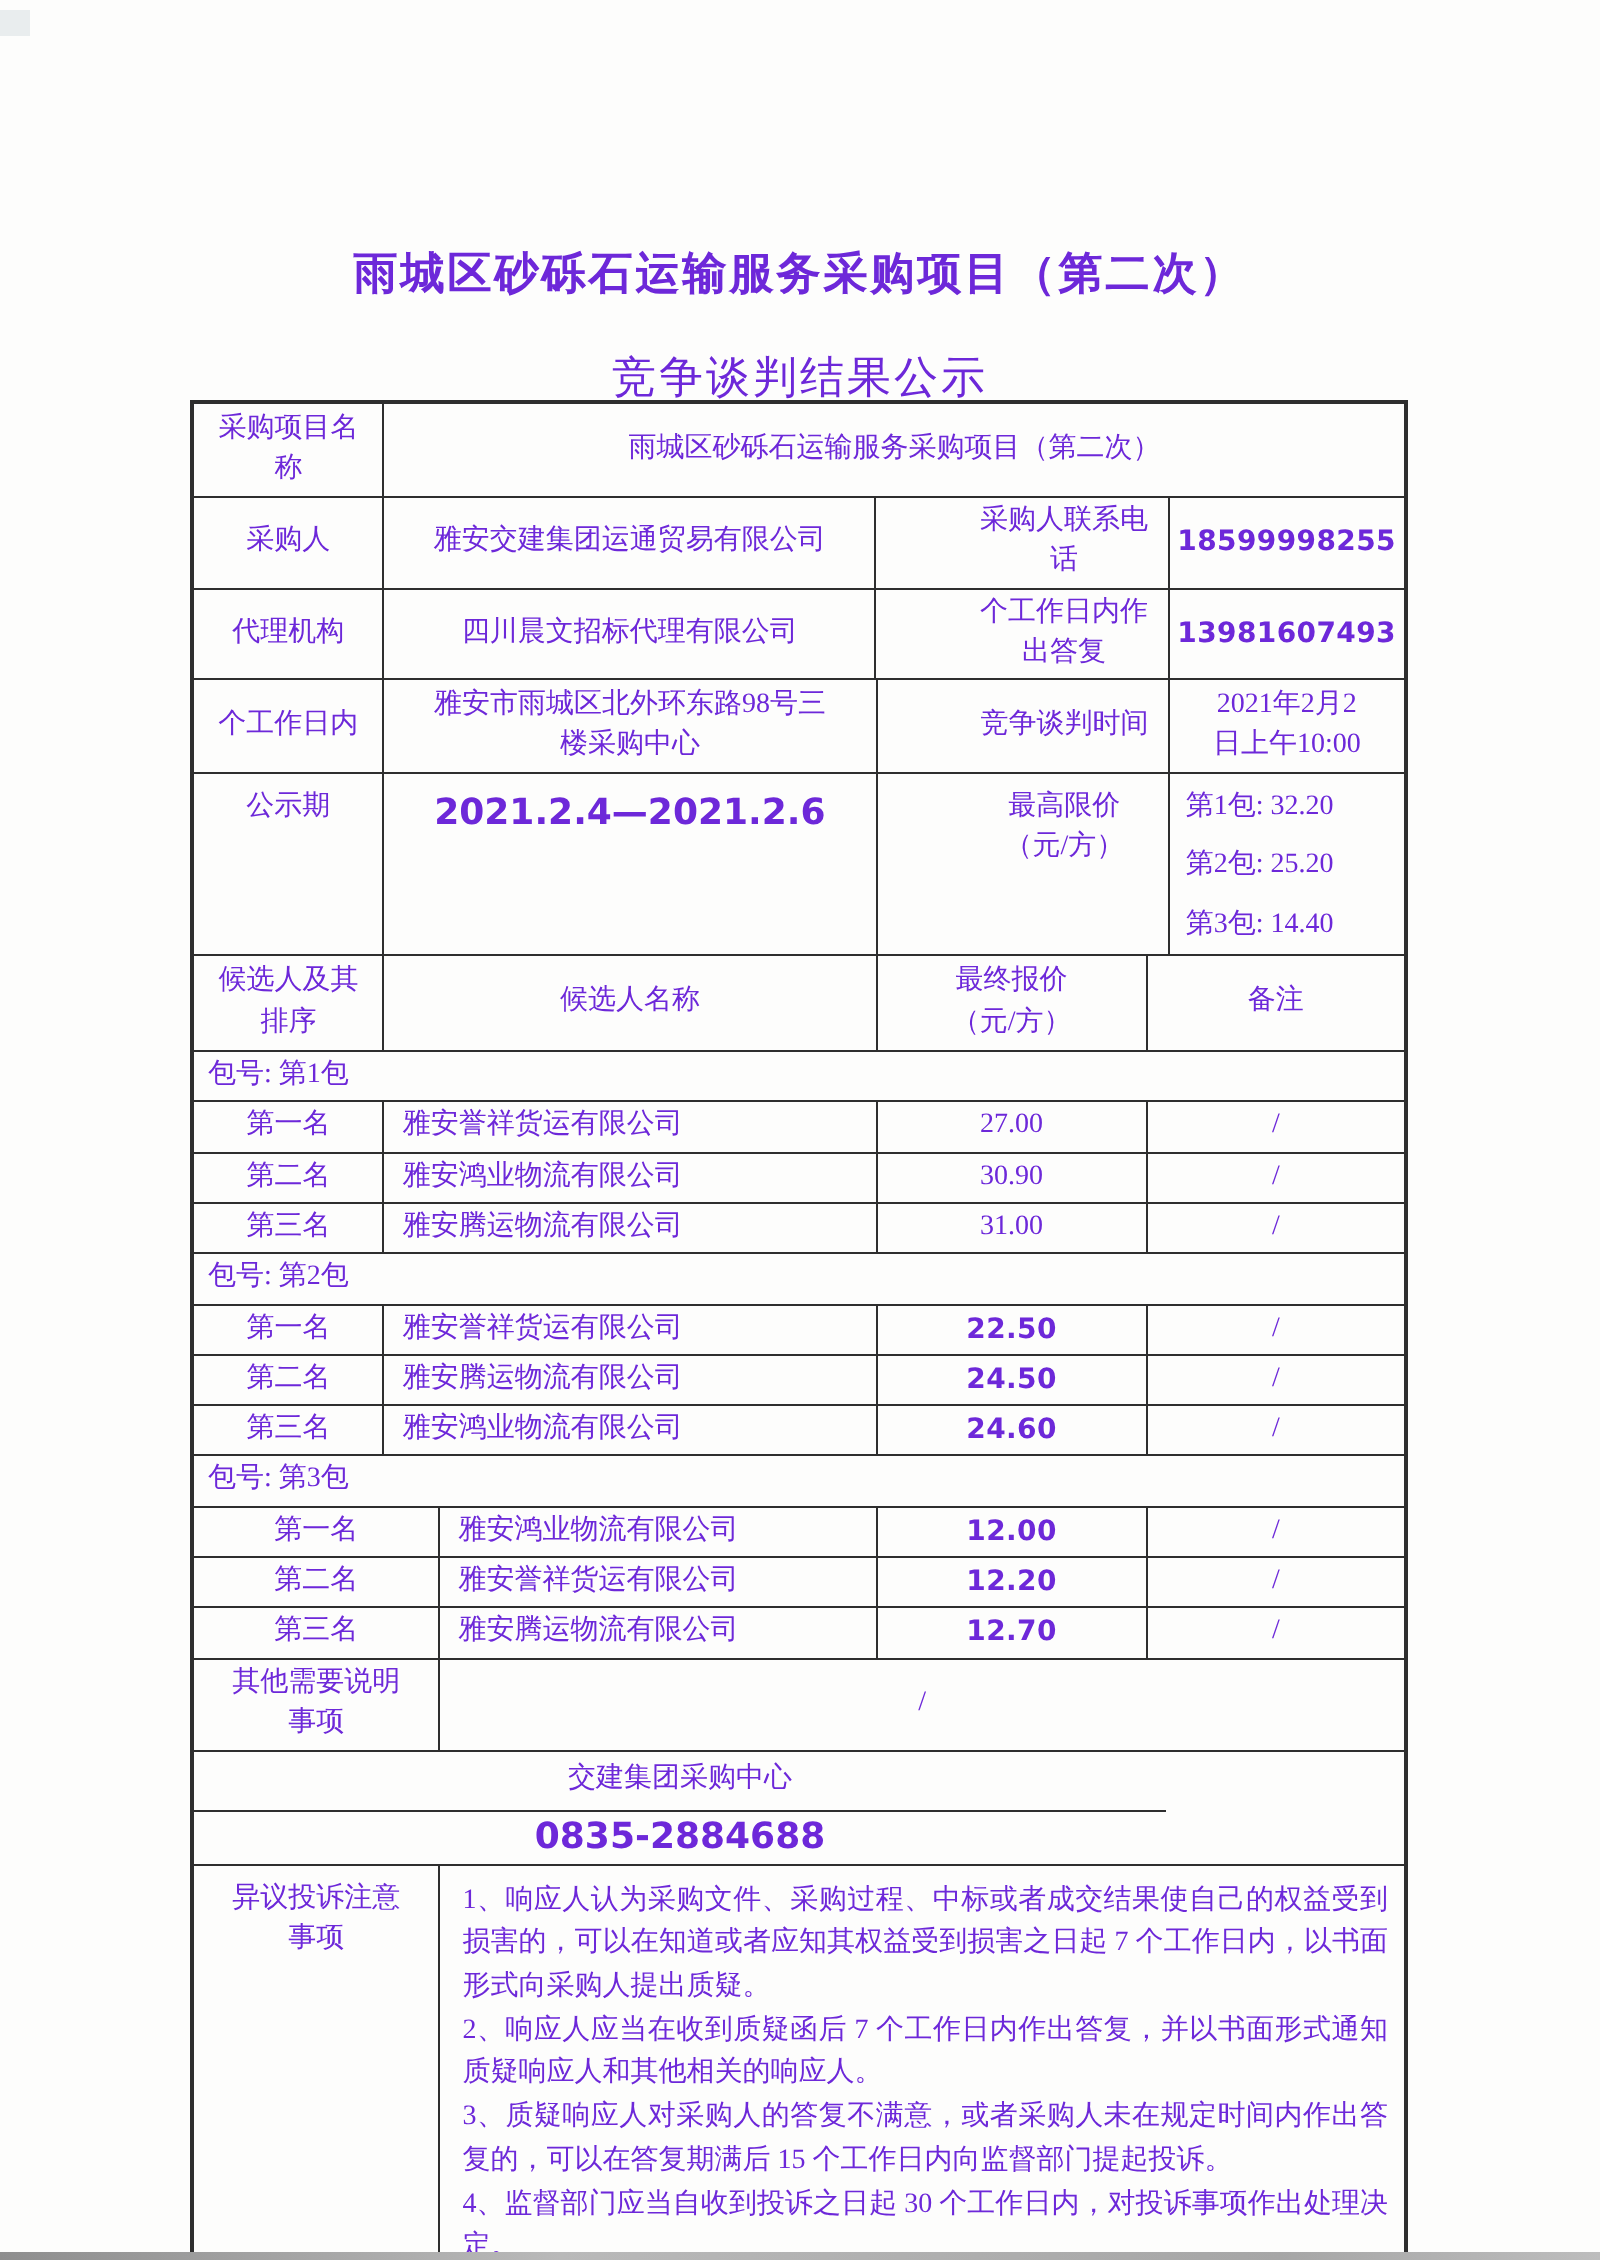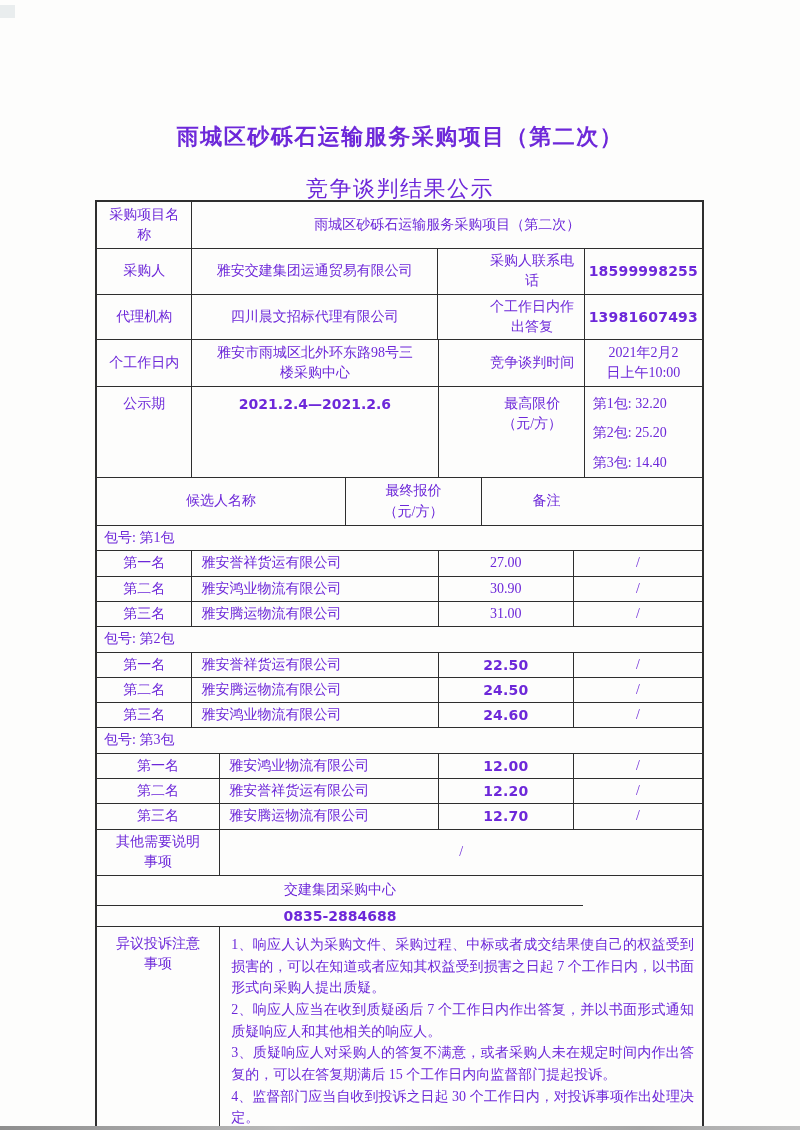--- a/index.html
+++ b/index.html
@@ -32,21 +32,21 @@
   .full { width:514px; }  .bfull { width:486px; }
 
   .h46 { min-height:46px; } .h23 { min-height:23px; } .h84 { min-height:84px; }
   .h47 { min-height:47px; } .h45 { min-height:45px; } .h190 { min-height:190px; }
 
   .left { justify-content:flex-start; text-align:center; padding-left:9px; }
   .topal { align-items:flex-start; padding-top:7px; }
   .num { font-family:"DejaVu Sans","Liberation Sans",sans-serif; font-weight:600;
     font-size:14px; letter-spacing:0.2px; }
   .num15 { font-family:"DejaVu Sans","Liberation Sans",sans-serif; font-weight:600;
-    font-size:14px; }
+    font-size:18px; }
   .caps { display:flex; flex-direction:column; align-items:flex-start;
     justify-content:flex-start; gap:9px; padding:7px 2px 4px 8px; text-align:left; }
   .pkg-title { width:609px; justify-content:flex-start; text-align:left; padding-left:7px; }
   .stack { display:flex; flex-direction:column; padding:0; align-items:stretch; }
   .sub1 { min-height:30px; border-bottom:1px solid #2e2e2e; display:flex;
     align-items:center; justify-content:center; }
   .sub2 { flex:1; display:flex; align-items:center; justify-content:center; }
   .paras { display:flex; flex-direction:column; justify-content:flex-start;
     text-align:justify; padding:7px 8px 21px 11px; line-height:1.55; white-space:normal; }
   .paras p { margin:0; }
@@ -97,20 +97,22 @@
       <div class="cell c3 h84 topal">最高限价
 （元/方）</div>
       <div class="cell c4 h84 caps">
         <span>第1包: 32.20</span>
         <span>第2包: 25.20</span>
         <span>第3包: 14.40</span>
       </div>
     </div>
 
     <div class="row">
+      <div class="cell c1 h47">候选人及其
+排序</div>
       <div class="cell c2 h47">候选人名称</div>
       <div class="cell p3 h47">最终报价
 （元/方）</div>
       <div class="cell p4 h47">备注</div>
     </div>
 
     <div class="row">
       <div class="cell pkg-title h23">包号: 第1包</div>
     </div>
     <div class="row">

